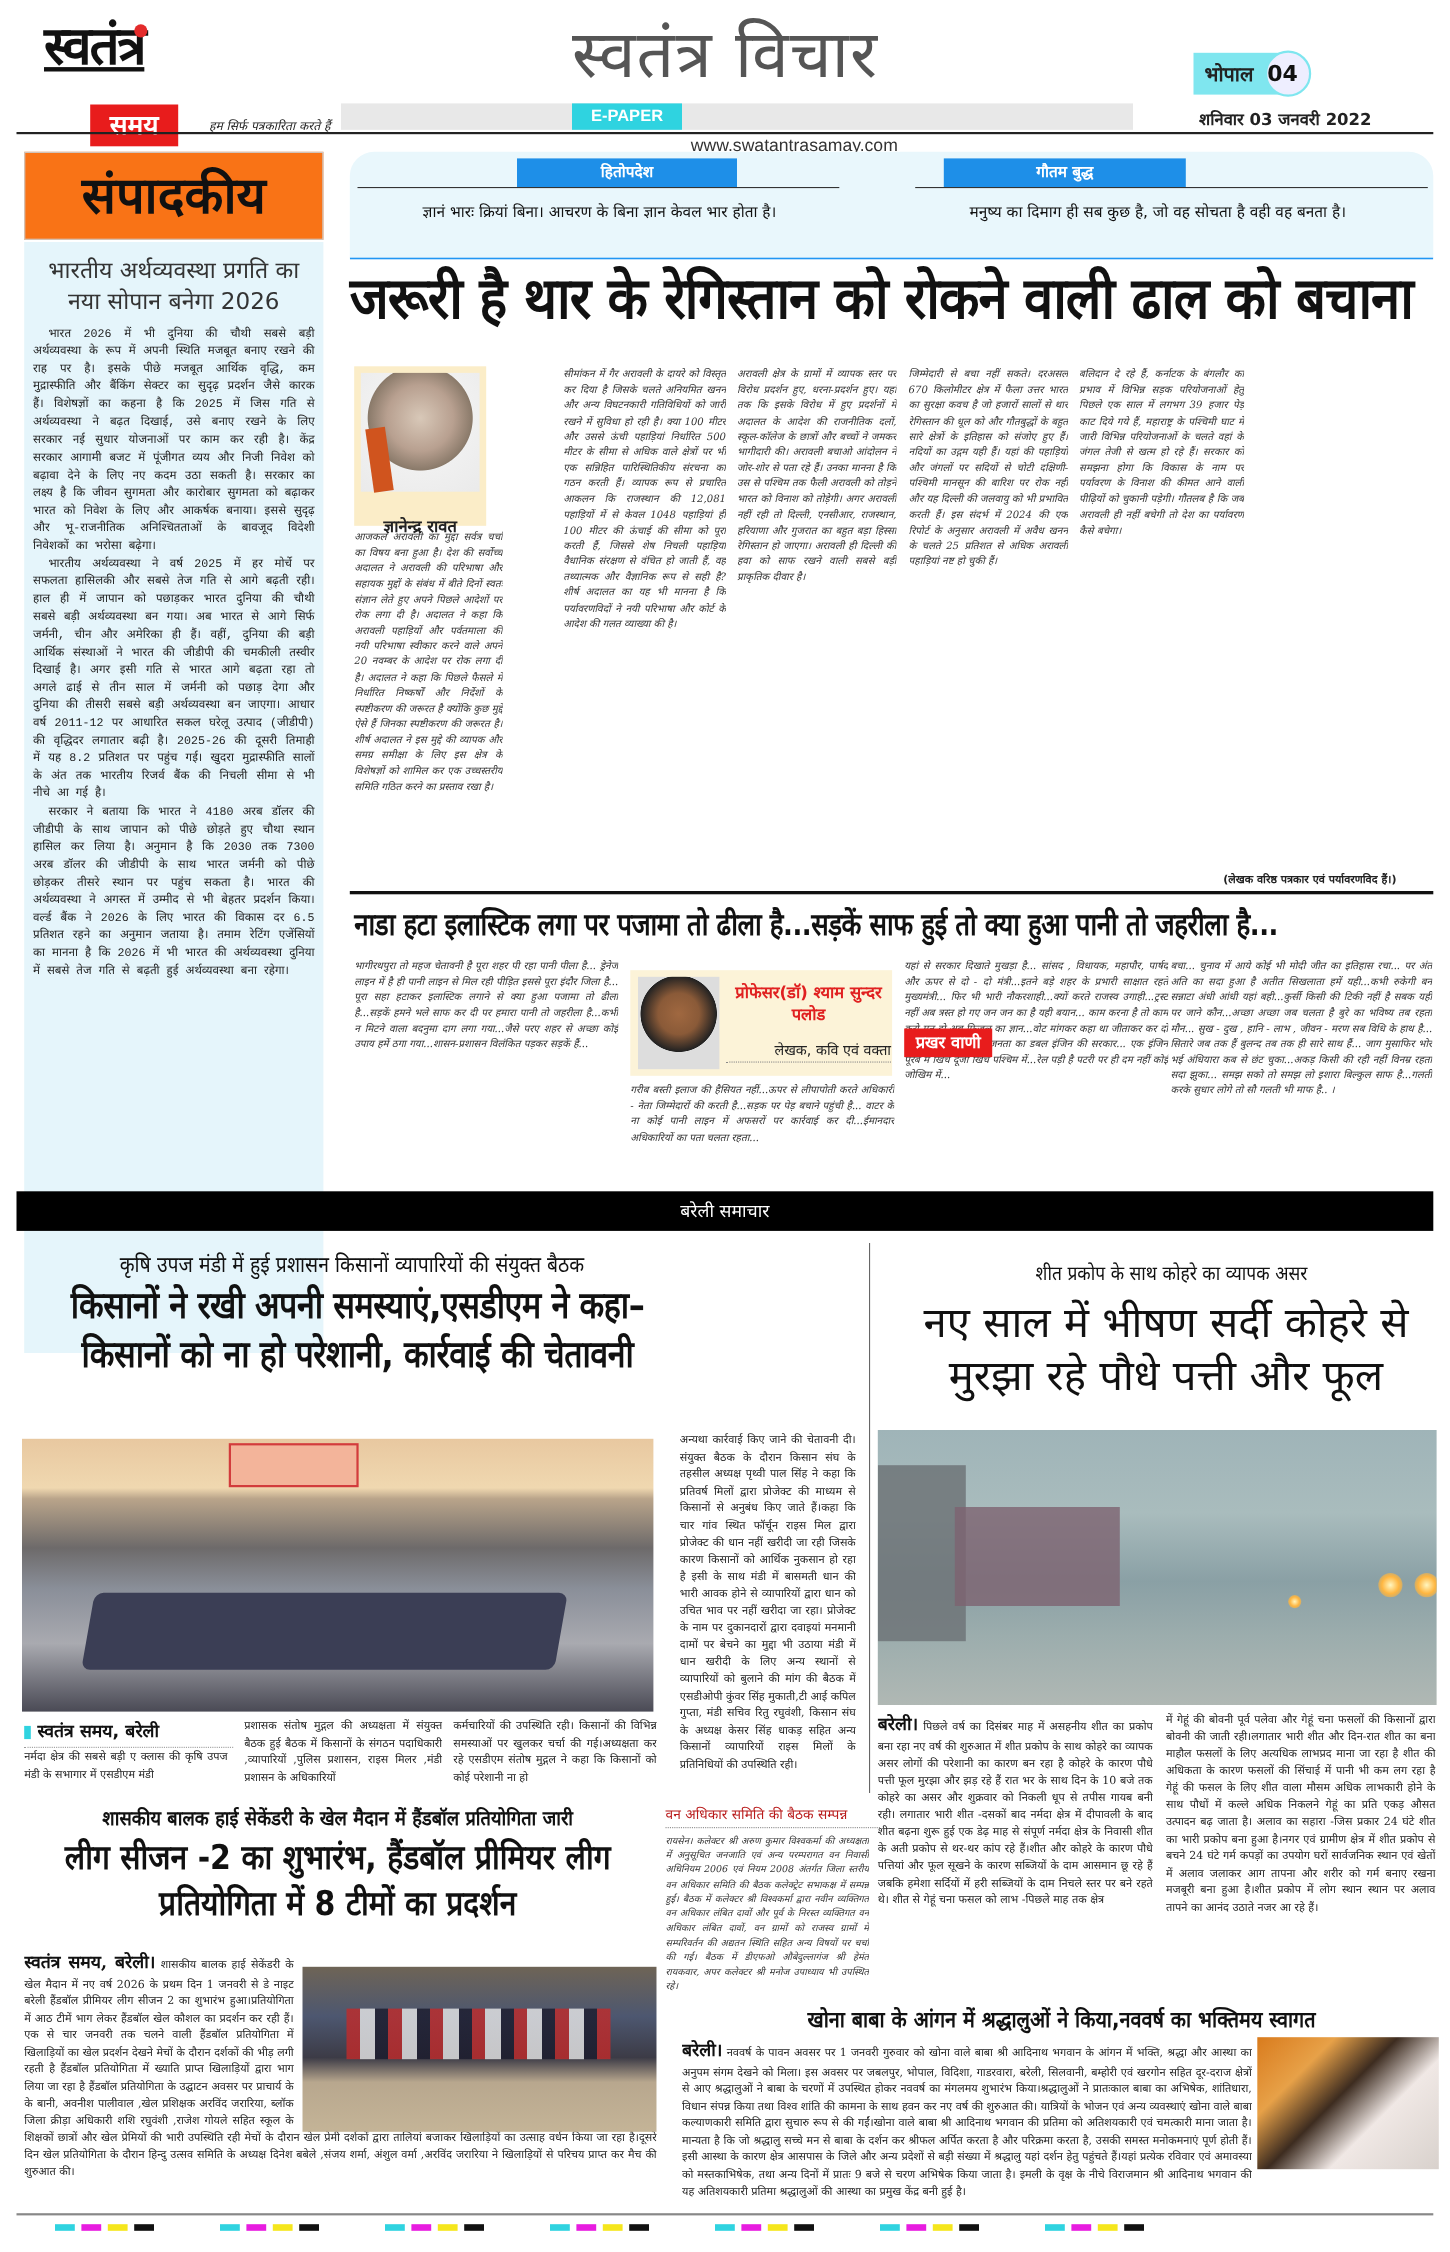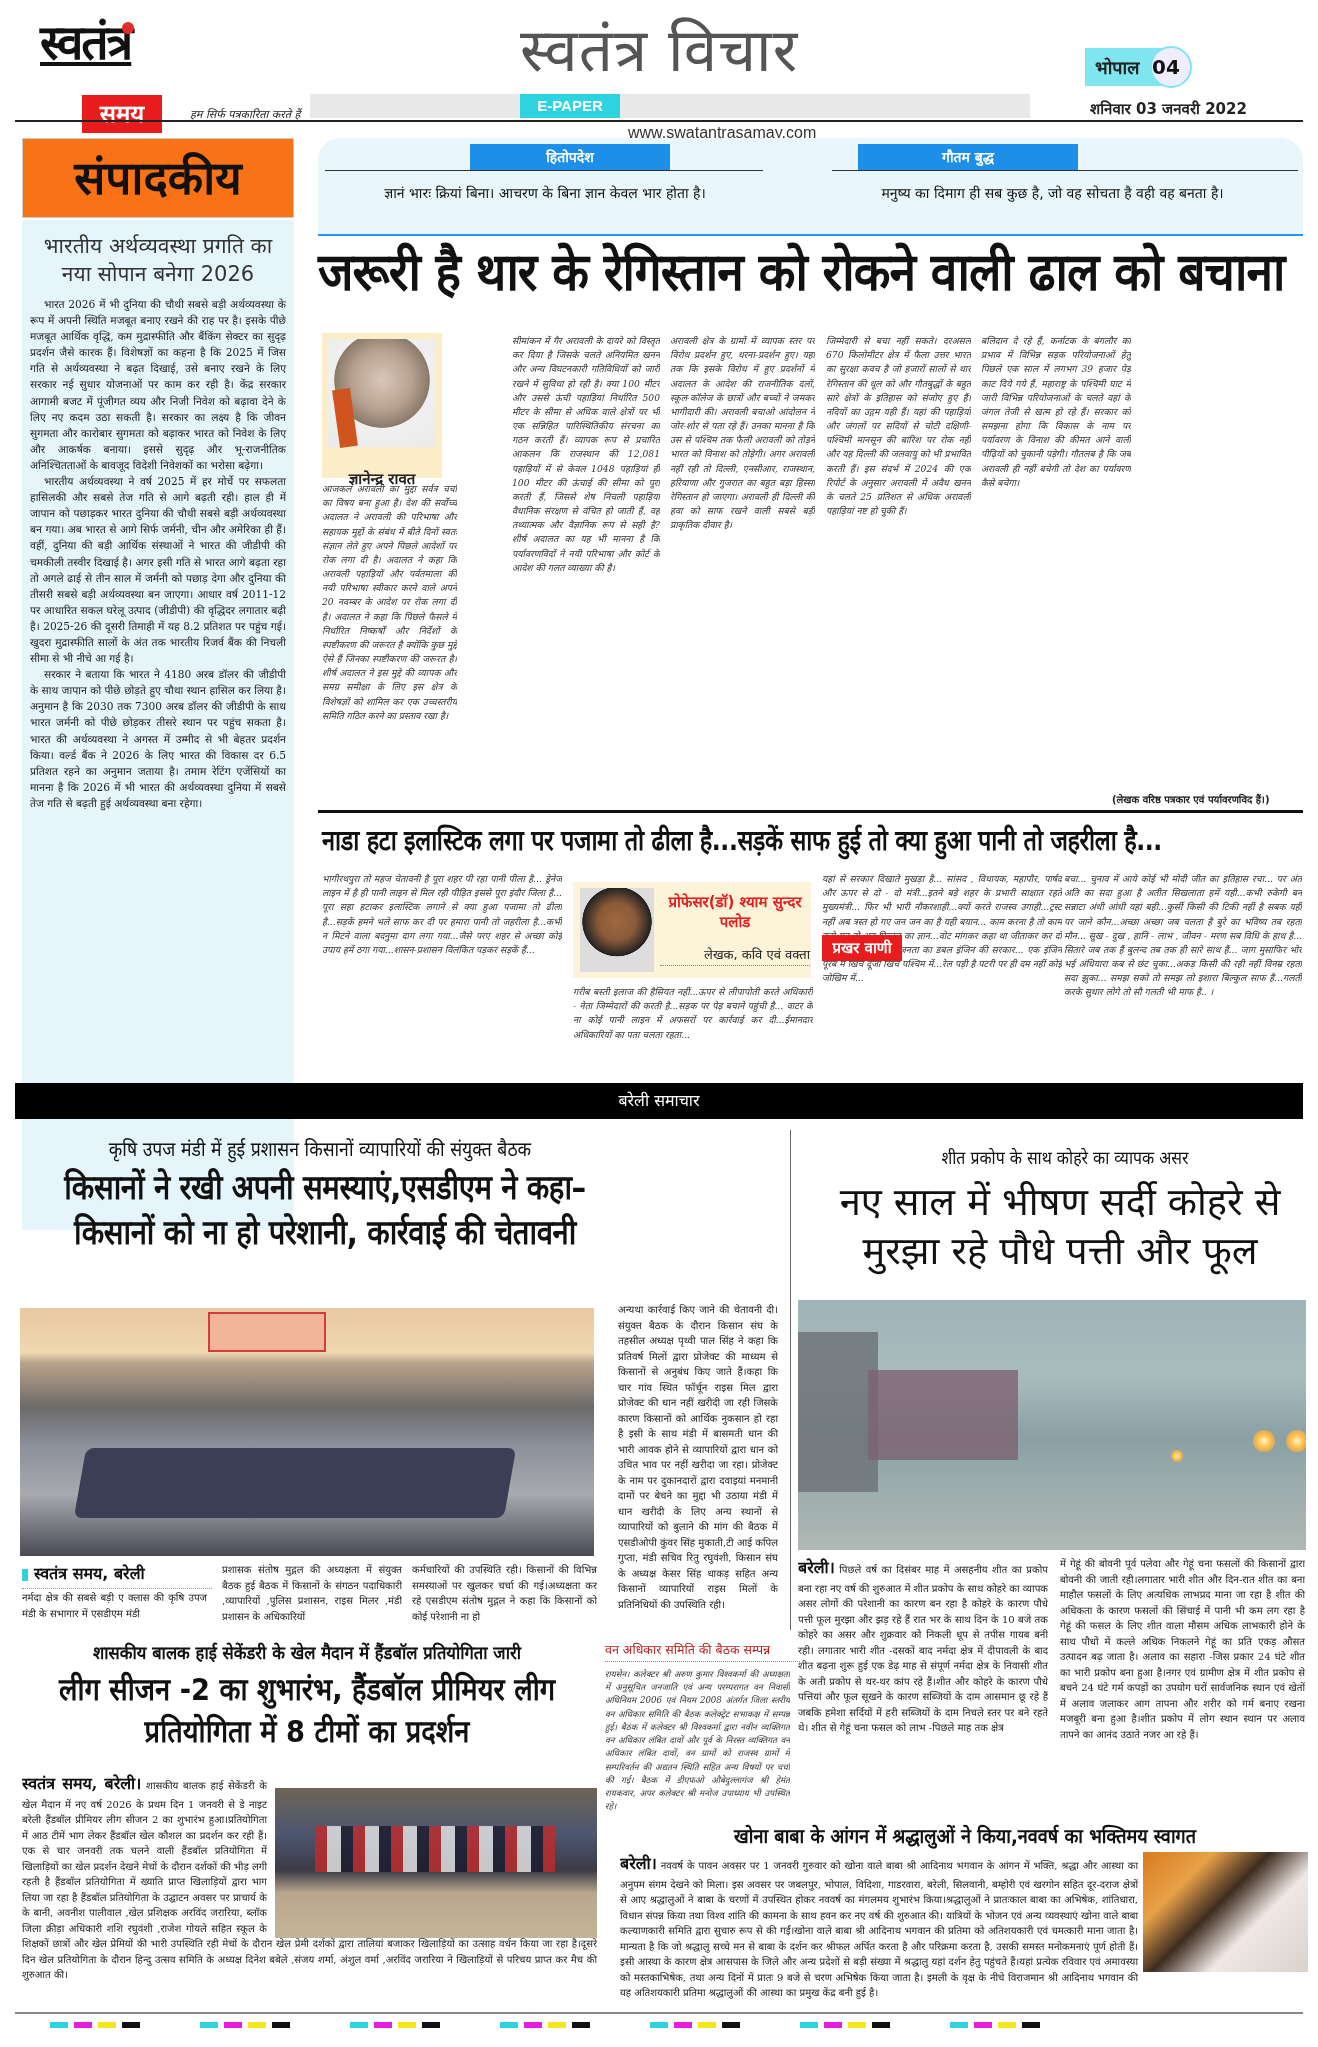--- a/index.html
+++ b/index.html
@@ -19,21 +19,21 @@
   .city { left: 1095px; top: 55px; font-weight: bold; font-size: 18px; color: #222; }
   .page-num { left: 1150px; top: 46px; width: 42px; height: 42px; border-radius: 50%; background: #eef; border: 2px solid #7fe6ef; font-weight: bold; font-size: 20px; text-align: left; line-height: 38px; color: #111; }
   .date { left: 1090px; top: 98px; font-size: 15px; color: #222; font-weight: bold; }
   .mast-rule { left: 15px; top: 120px; width: 1288px; height: 2px; background: #222; }
 
   
   .sampadakiya-box { left: 22px; top: 138px; width: 272px; height: 80px; border: 1px solid #ccc; background: #f97316; font-weight: bold; font-size: 46px; text-align: center; line-height: 78px; color: #111; }
   .edit-bg { left: 22px; top: 220px; width: 272px; height: 1010px; background: #e5f5fb; }
   .edit-headline { left: 30px; top: 232px; width: 256px; font-size: 21px; text-align: center; color: #333; line-height: 1.35; }
   .edit-body { left: 30px; top: 296px; width: 256px; font-size: 10.6px; line-height: 1.52; text-align: justify; color: #222; font-family: "DejaVu Serif", serif; }
-  .edit-body p { text-indent: 14px; }
+  .edit-body p { text-indent: 14px; font-family: Liberation Mono, monospace; }
 
   
   .quote-band { left: 318px; top: 138px; width: 985px; height: 98px; background: #e9f7fc; border-radius: 22px 22px 0 0; border-bottom: 2px solid #2196f3; }
   .q-label { top: 144px; height: 26px; background: #1e8fe8; color: #fff; font-weight: bold; font-size: 14px; text-align: center; line-height: 26px; }
   .q-rule { top: 170px; height: 1px; background: #333; }
   .q-text { top: 183px; font-size: 14px; text-align: center; color: #111; line-height: 1.45; }
 
   
   .main-headline { left: 318px; top: 244px; width: 990px; font-weight: bold; font-size: 52px; color: #111; letter-spacing: -1px; white-space: nowrap; line-height: 1.1; transform: scaleX(0.92); transform-origin: left; }
 

